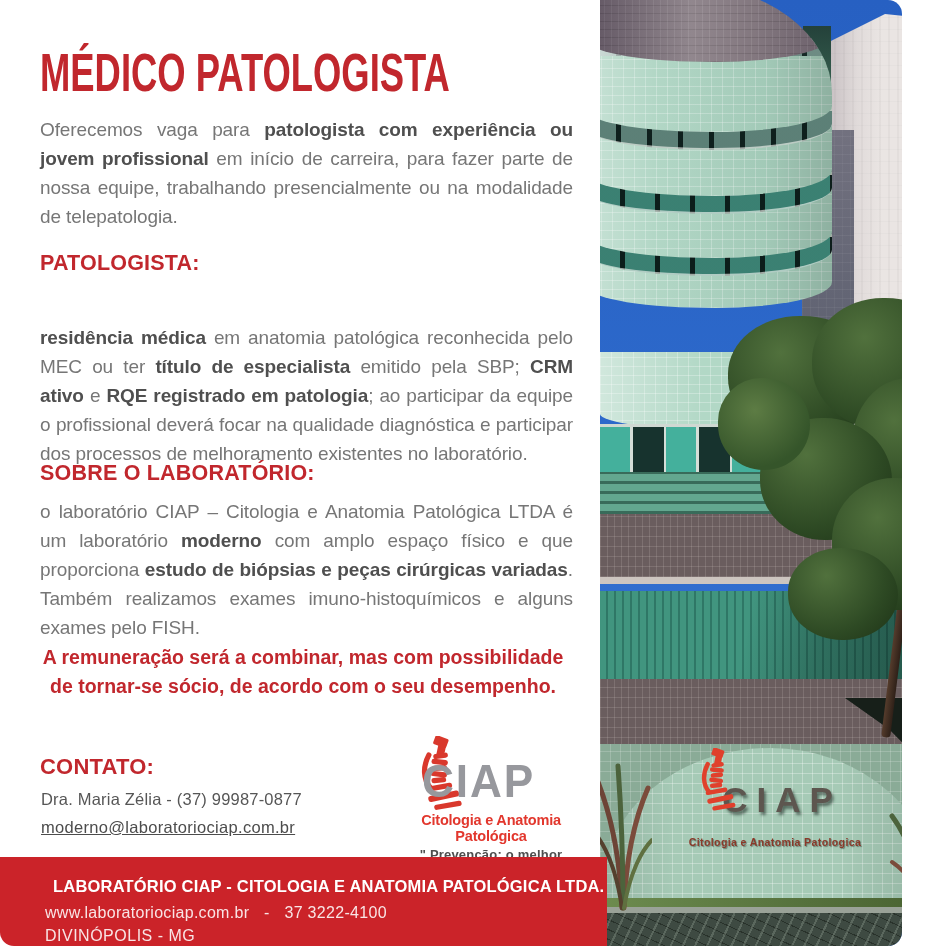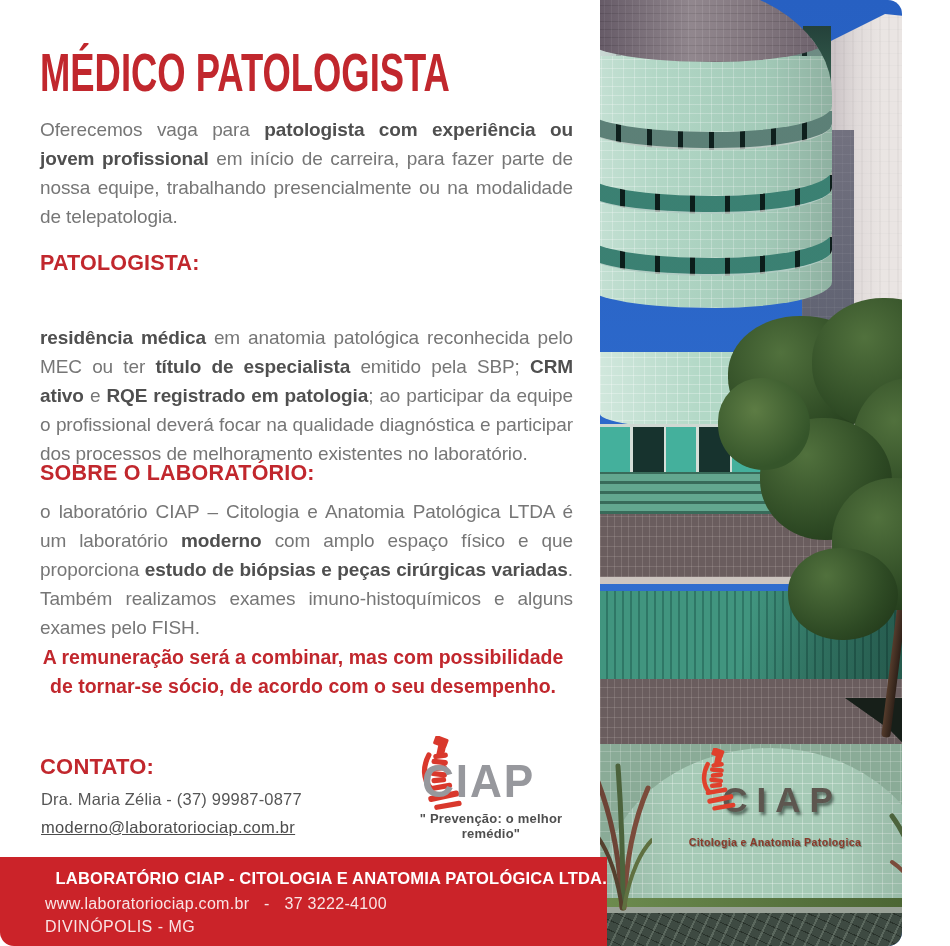--- a/index.html
+++ b/index.html
@@ -47,21 +47,21 @@
     color:#97989d;letter-spacing:2px;transform:scaleX(.96);transform-origin:left top;
   }
   .logo-scope{position:absolute;left:16px;top:-6px;width:54px;height:78px;}
   .logo-sub{margin:4px 0 0 0;font-size:14.5px;font-weight:700;color:#e2372d;letter-spacing:-.2px;}
   .logo-slogan{margin:3px 0 0 0;font-size:13px;font-weight:600;color:#4e4e4e;letter-spacing:.2px;}
   
   .footer{
     position:absolute;left:0;top:857px;width:607px;height:89px;background:#cb2329;
     color:#fff;z-index:6;padding:12px 0 0 45px;
   }
-  .footer-company{margin:0;font-size:16.5px;font-weight:800;letter-spacing:.2px;white-space:nowrap;text-align:right;}
+  .footer-company{margin:8px;font-size:16.5px;font-weight:800;letter-spacing:.2px;white-space:nowrap;}
   .footer-line2{margin:7px 0 0 0;font-size:16px;color:rgba(255,255,255,.88);letter-spacing:.3px;}
   .footer-line2 .sep{margin:0 10px;}
   .footer-city{margin:5px 16px 0 0;font-size:16px;color:rgba(255,255,255,.88);letter-spacing:.5px;}
   
   .photo{position:absolute;left:600px;top:0;width:350px;height:946px;overflow:hidden;z-index:1;
     background:linear-gradient(180deg,#2760c2 0%,#2e6bcd 55%,#3a74d4 100%);}
   .abs{position:absolute;}
   
   .bldg-white{
     left:225px;top:14px;width:125px;height:712px;background:#eae5e3;
@@ -203,20 +203,21 @@
             <rect x="18" y="41" width="19" height="6" rx="3" transform="rotate(7 27 44)"></rect>
             <rect x="19" y="48" width="17" height="6" rx="3" transform="rotate(-6 27 51)"></rect>
             <rect x="13" y="56" width="30" height="6" rx="3" transform="rotate(-10 28 59)"></rect>
             <rect x="15" y="66" width="36" height="7" rx="3" transform="rotate(-12 33 69)"></rect>
             <rect x="22" y="77" width="32" height="6" rx="3" transform="rotate(-10 38 80)"></rect>
           </g>
           <path d="M16 22 C 9 35, 9 50, 18 60" stroke="#d9382c" stroke-width="6" fill="none" stroke-linecap="round"></path>
         </svg>
         <span class="logo-word">CIAP</span>
       </div>
+      <p class="logo-sub">Citologia e Anatomia Patológica</p>
       <p class="logo-slogan">" Prevenção: o melhor remédio"</p>
     </div>
   </main>
 
   <div class="photo">
     <div class="abs bldg-white"></div>
     <div class="abs sliver-dark"></div>
     <div class="abs sliver-mint"></div>
     <div class="abs bldg-mid">
       <div class="mid-win mid-win1"></div>

